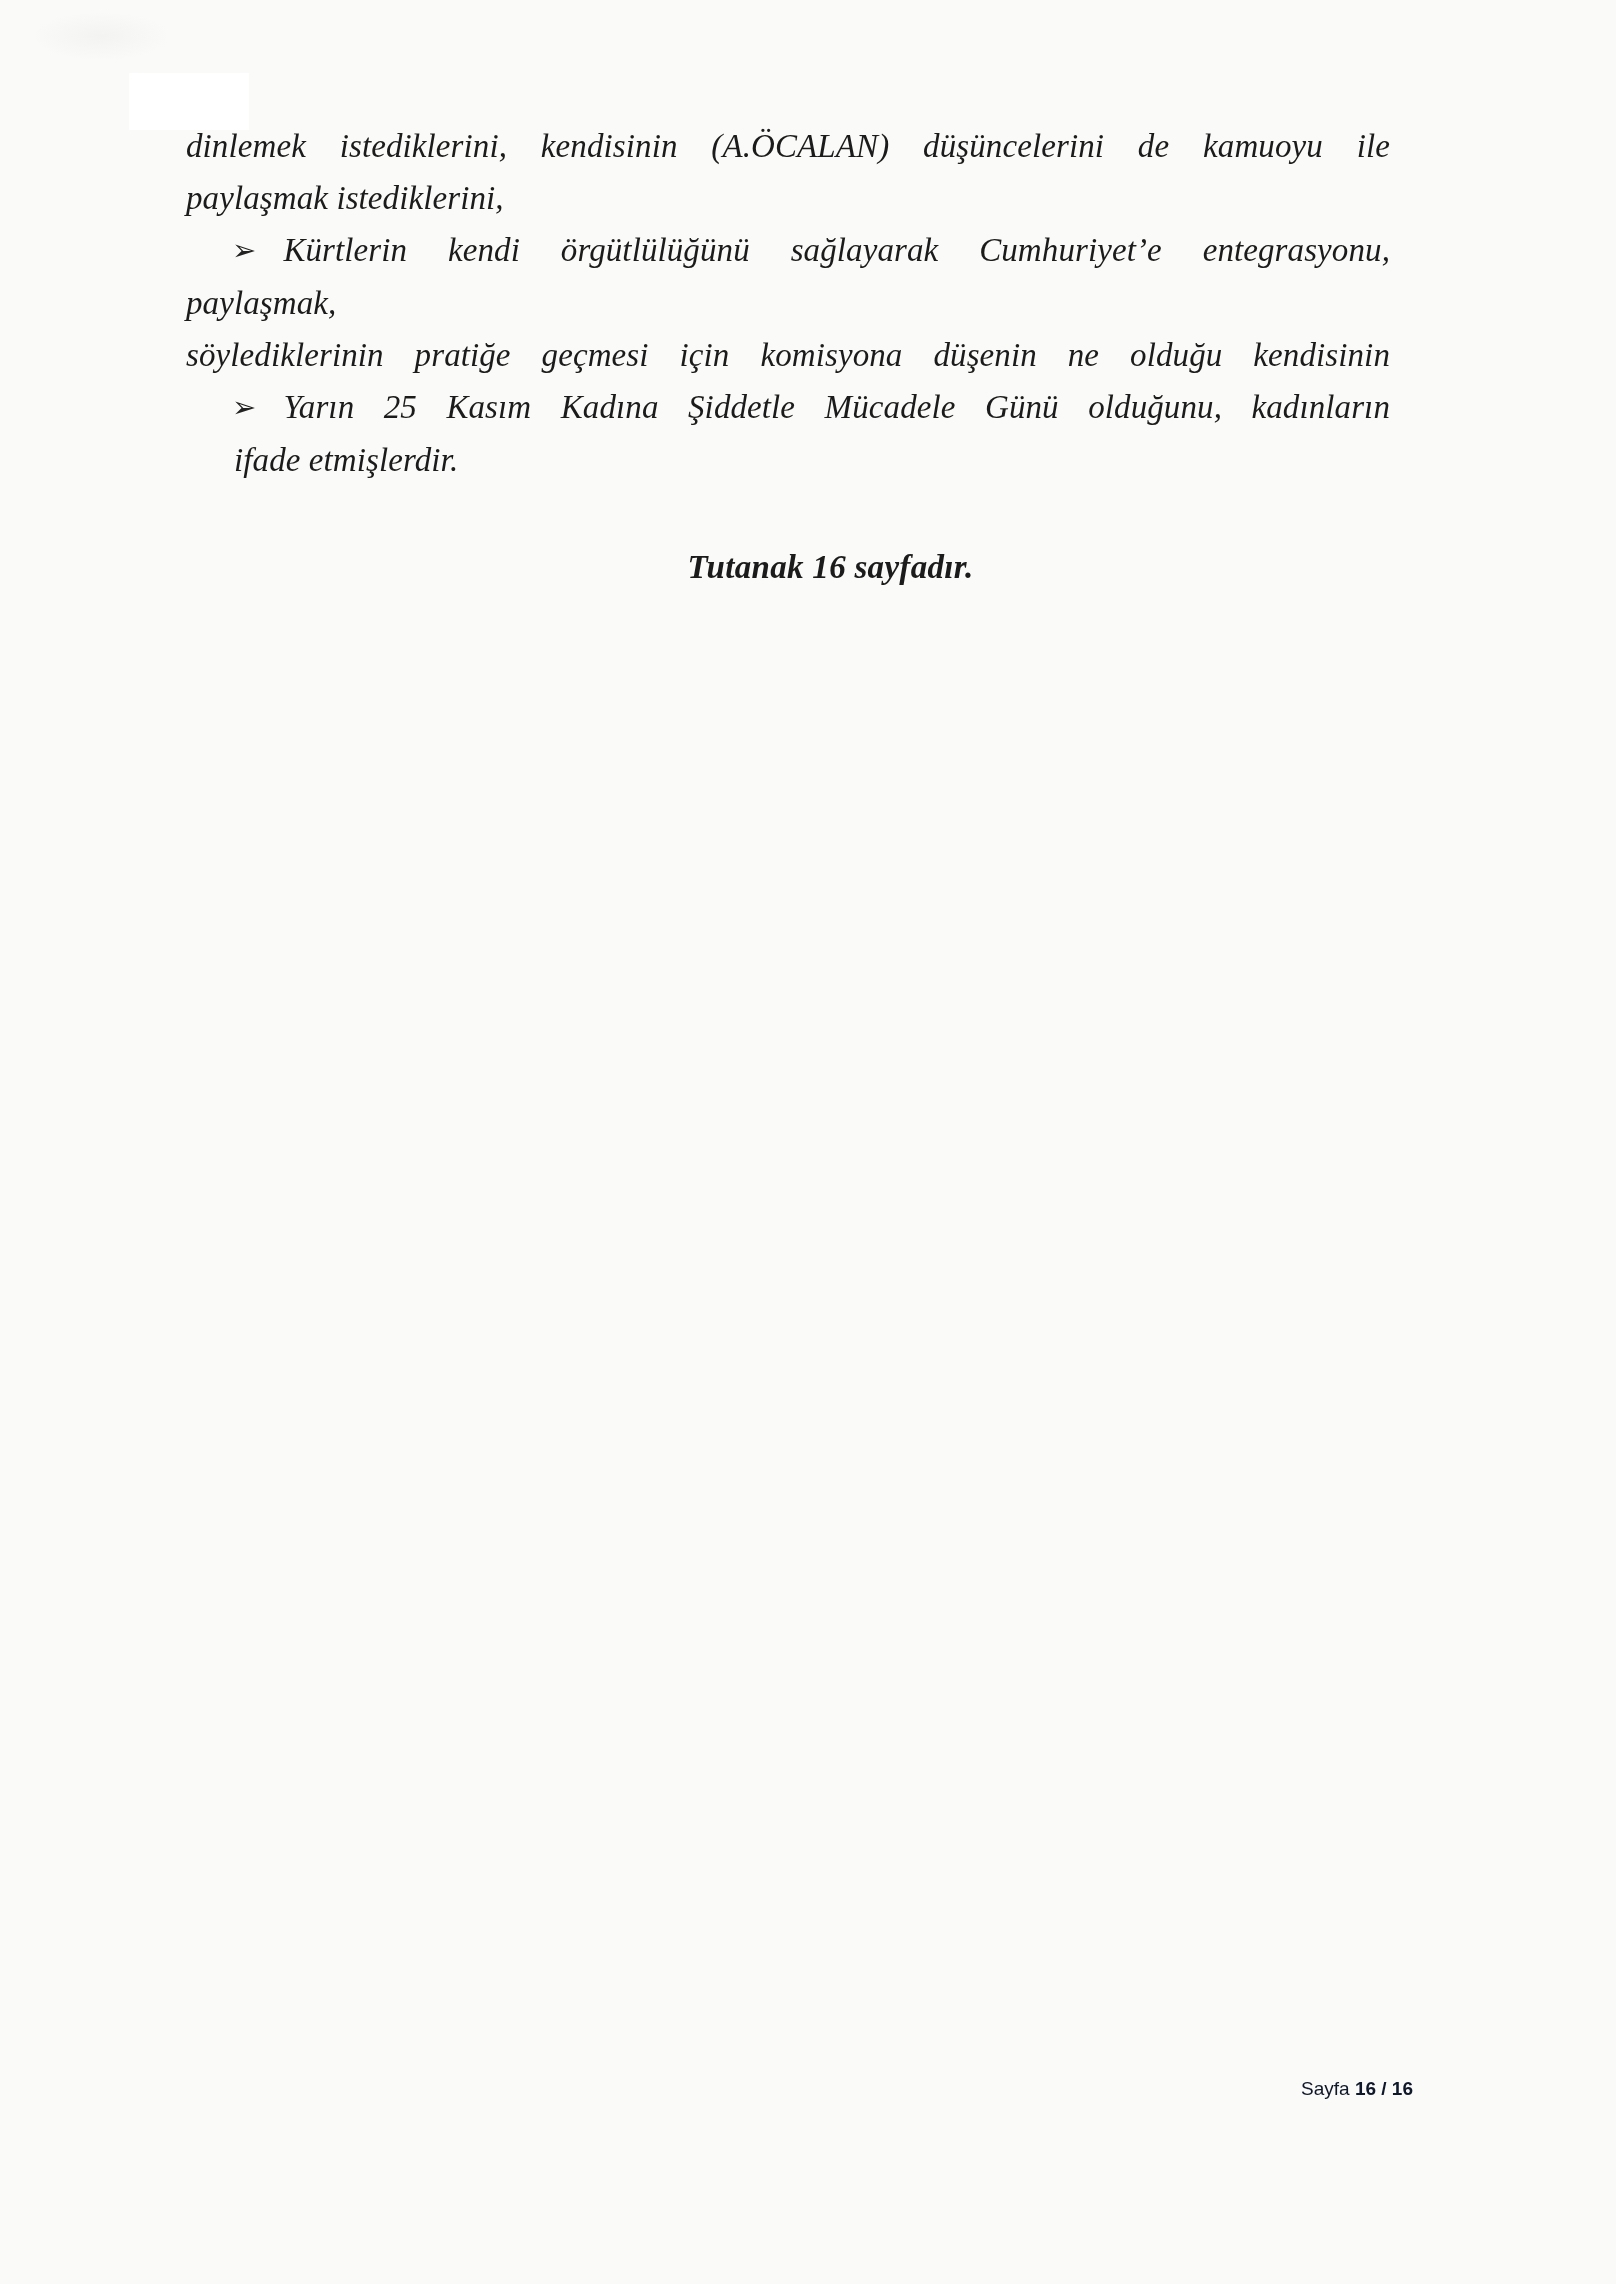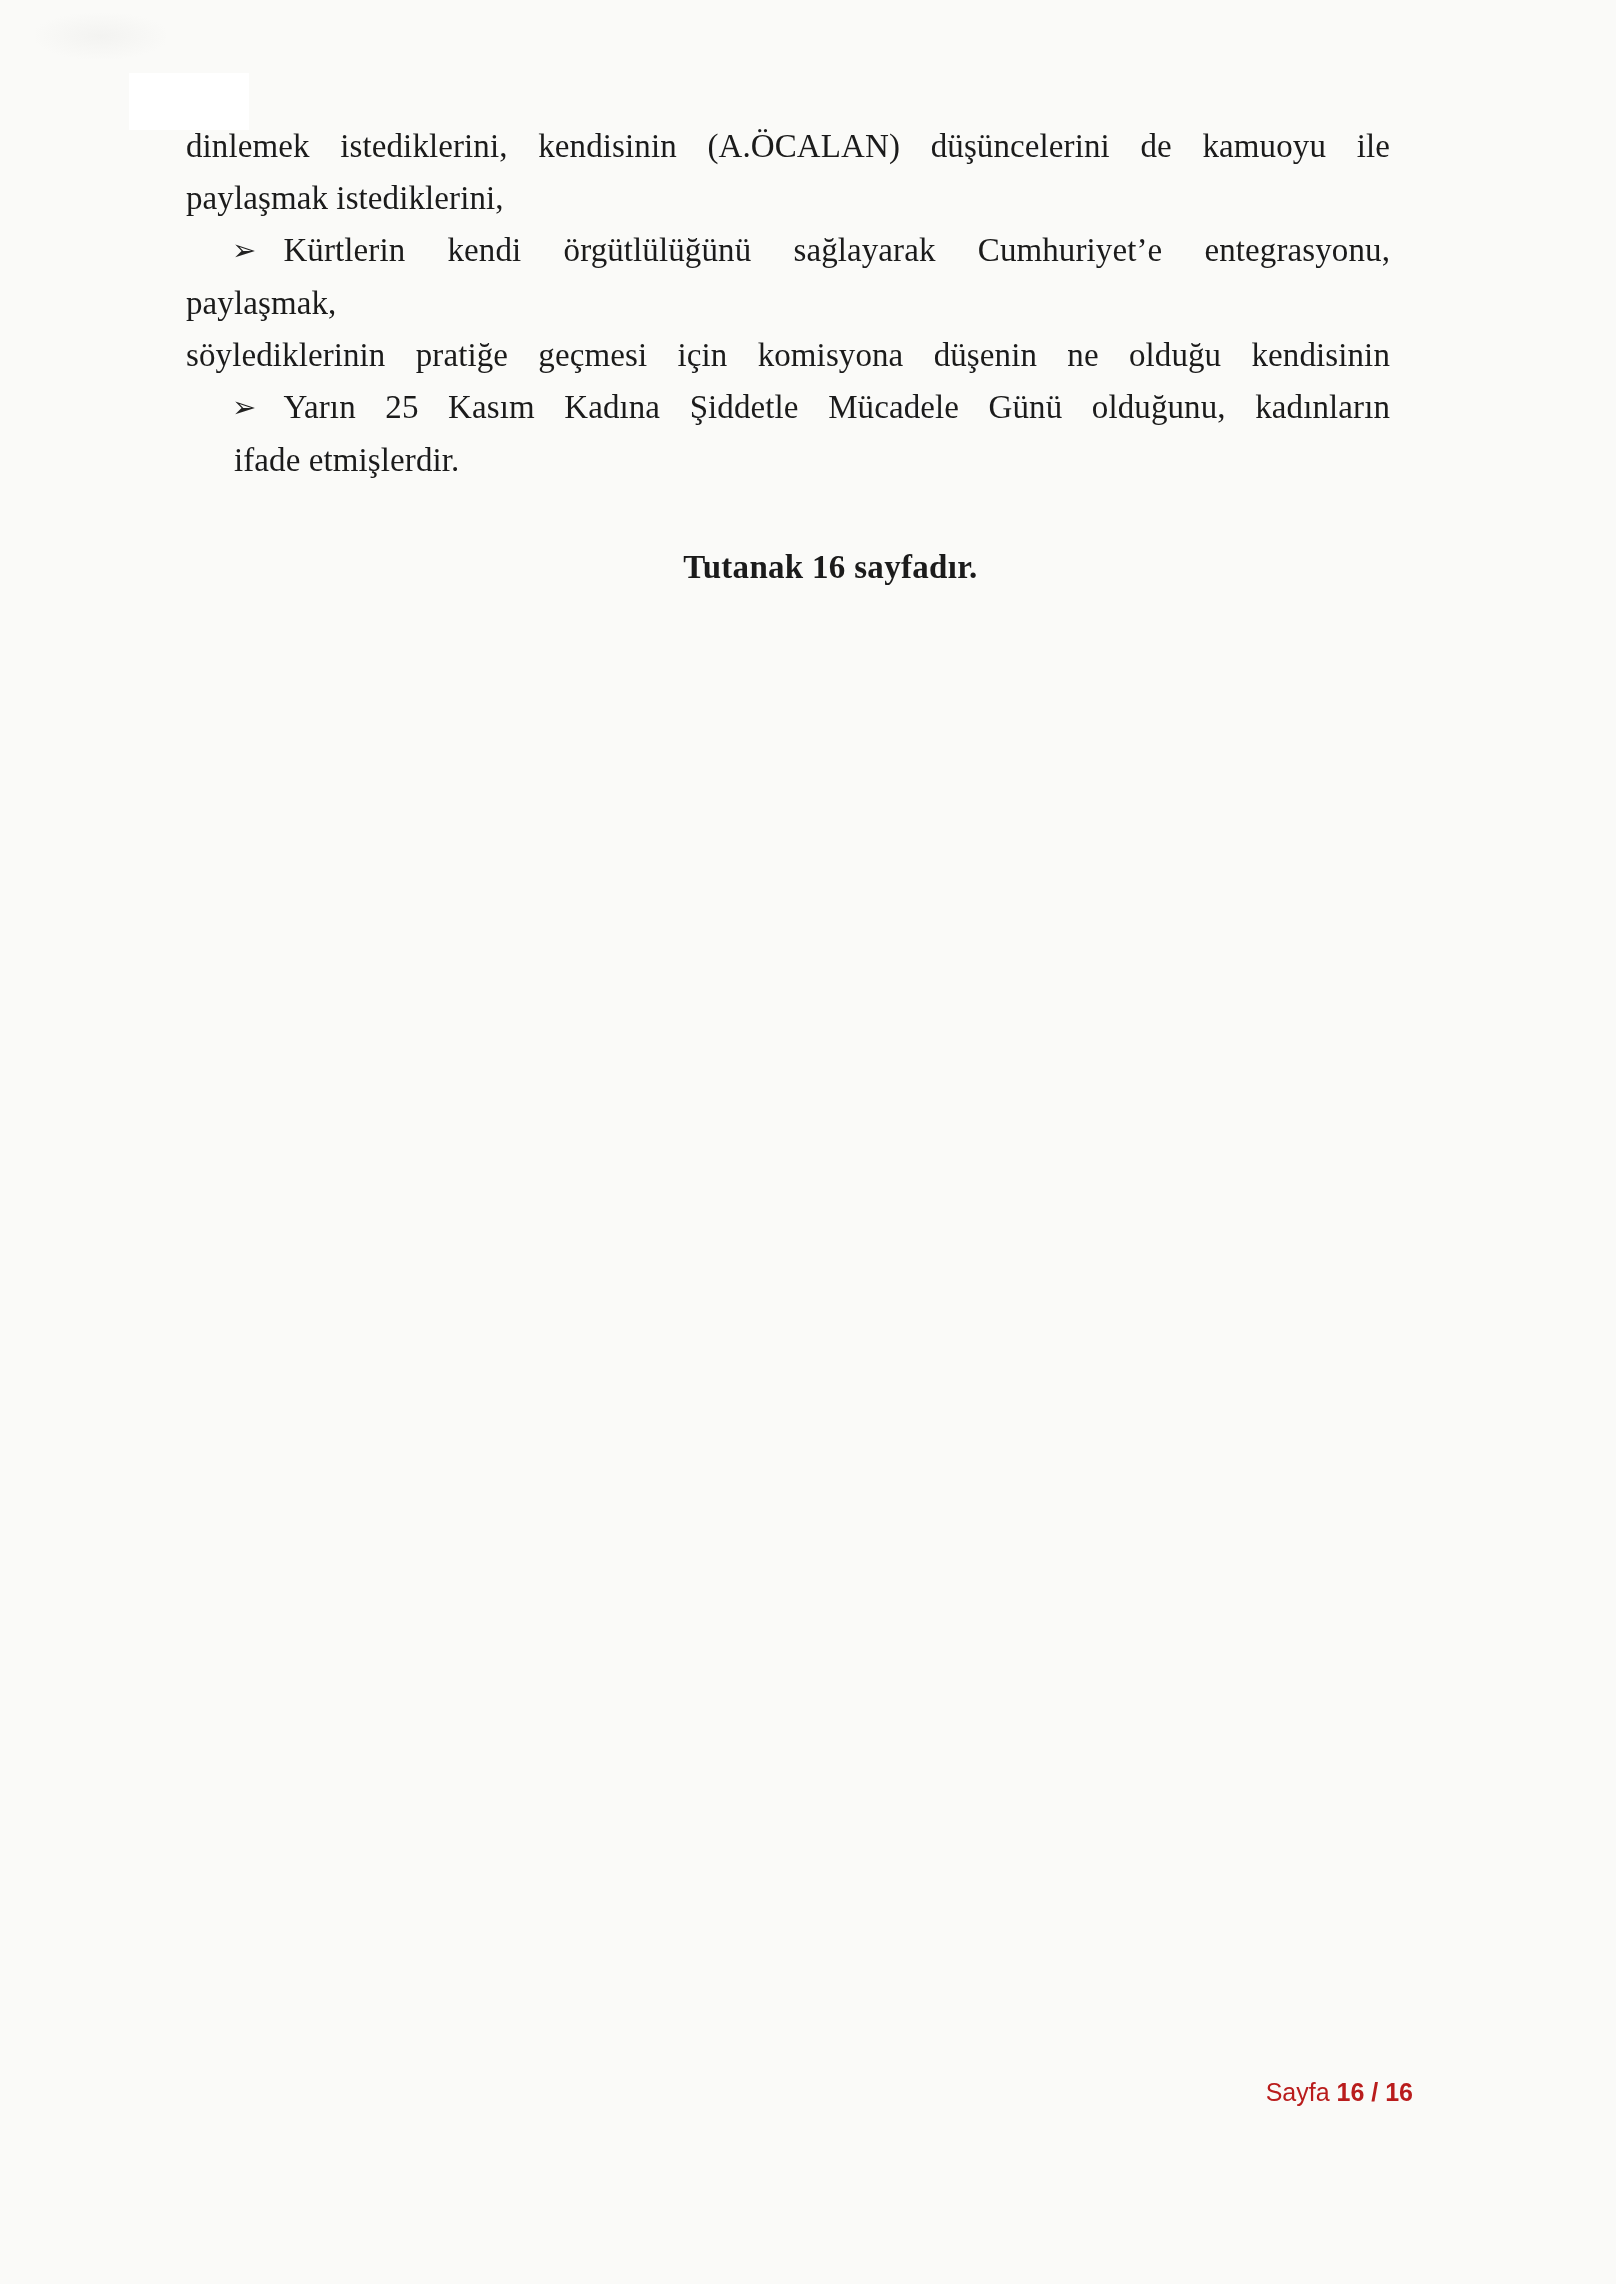--- a/index.html
+++ b/index.html
@@ -34,20 +34,21 @@
     background: radial-gradient(ellipse at center, #f3f3f1 0%, rgba(250,250,248,0) 75%);
   }
   .text-block {
     position: absolute;
     left: 186px;
     top: 120px;
     width: 1204px;
     font-size: 33px;
     line-height: 52px;
     letter-spacing: 0.1px;
+    font-style: italic;
   }
   .line {
     min-height: 52px;
   }
   
   .j {
     text-align: justify;
     text-align-last: justify;
   }
   .bullet {
@@ -69,22 +70,22 @@
     text-align: center;
     font-weight: bold;
     padding-left: 85px;
     letter-spacing: 0.3px;
   }
   .footer {
     position: absolute;
     top: 2078px;
     right: 204px;
     font-family: "Liberation Sans", "DejaVu Sans", sans-serif;
-    font-size: 25px;
-    color: #b91c1c;
+    font-size: 19px;
+    color: #0f172a;
     white-space: nowrap;
   }
   .footer .pages {
     font-weight: bold;
   }
 </style>
 </head>
 <body>
 
 <div class="artifact-corner"></div>

